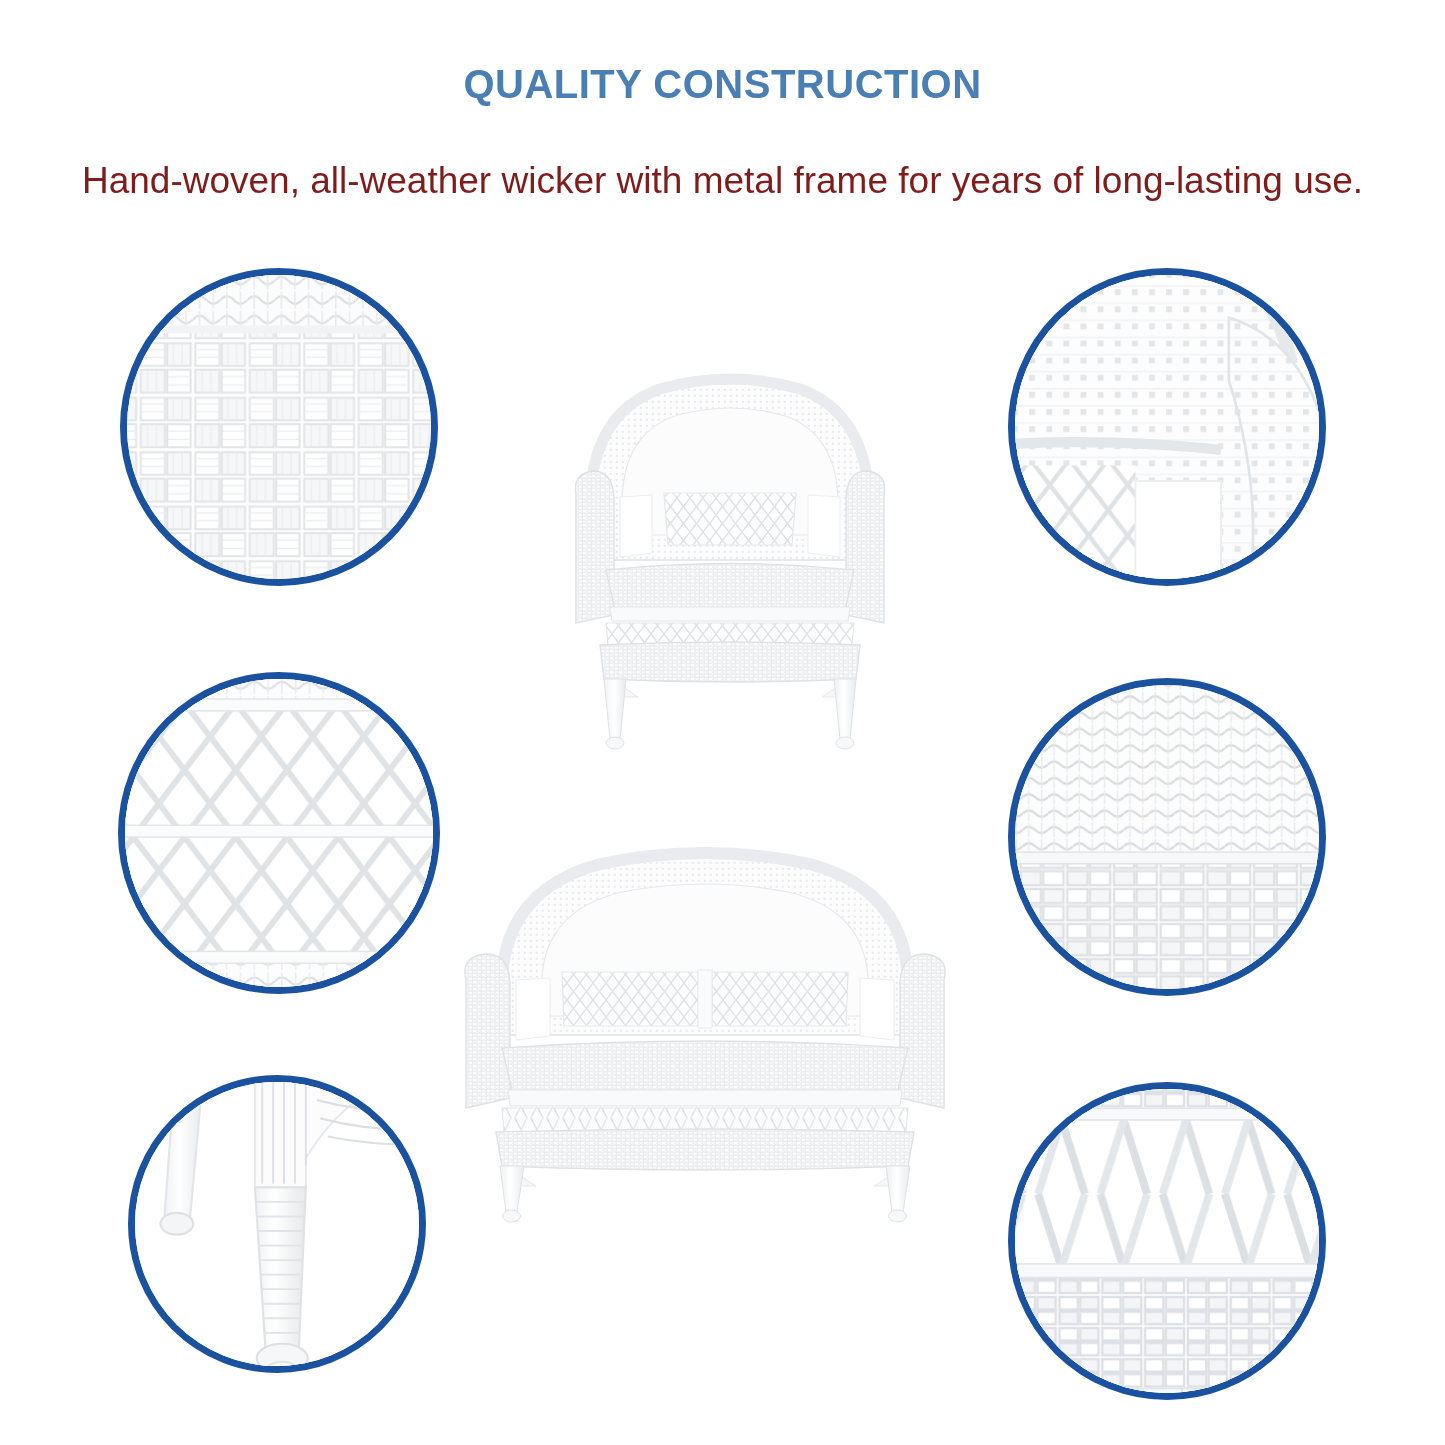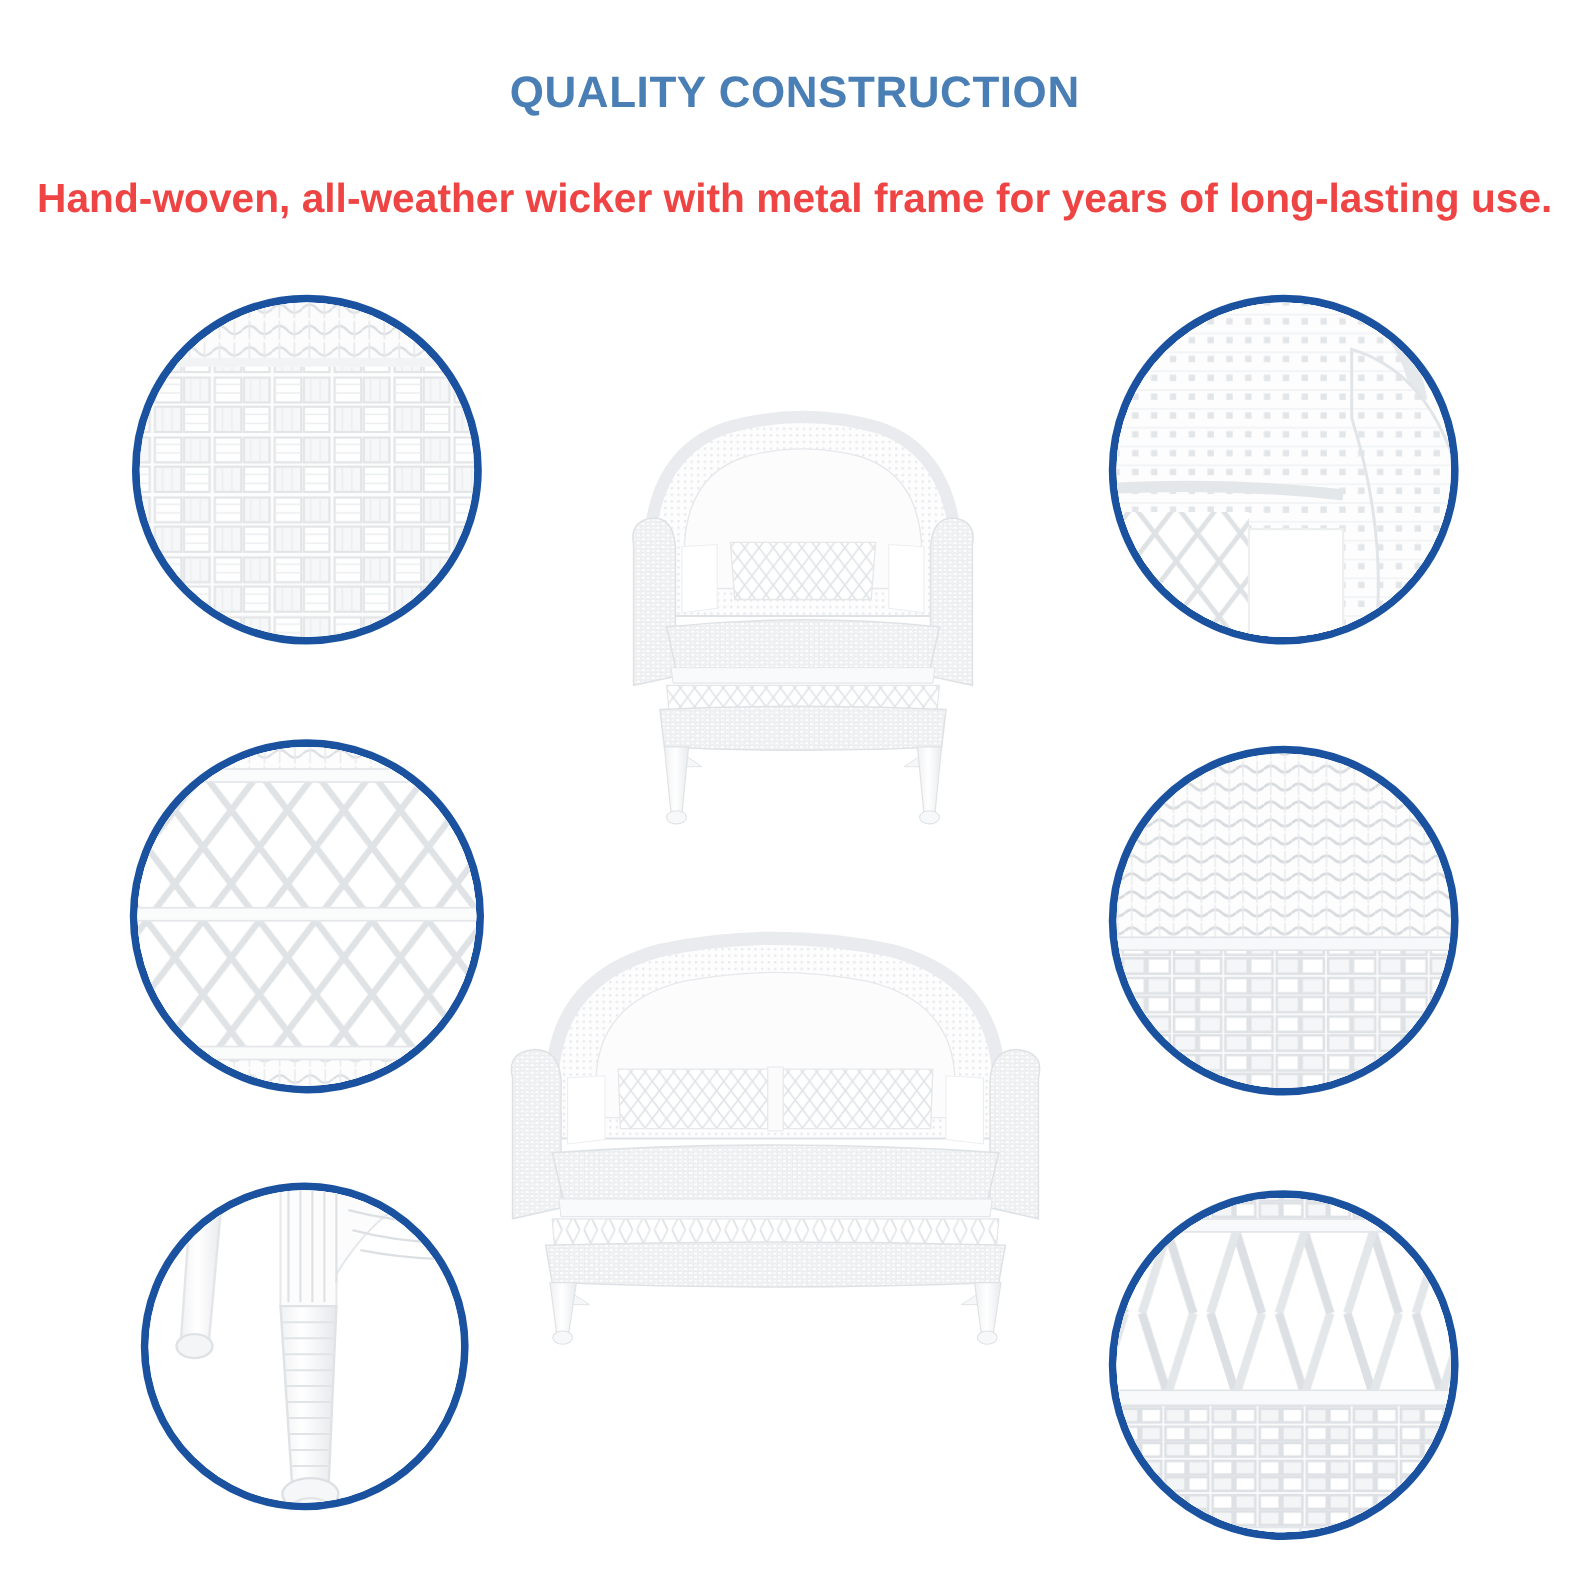--- a/index.html
+++ b/index.html
@@ -24,22 +24,22 @@
     font-weight: bold;
     letter-spacing: 0.5px;
     color: #4A7FB5;
     white-space: nowrap;
   }
   #subtitle {
     position: absolute;
     top: 160px; left: 0; width: 1445px;
     text-align: center;
     font-size: 37px;
-    font-weight: bold;
-    color: #ef4444;
+    font-weight: normal;
+    color: #7f1d1d;
     white-space: nowrap;
   }
 
   
   .callout {
     position: absolute;
     border-radius: 50%;
     border: 7px solid #1B52A0;
     background: #ffffff;
     overflow: hidden;

